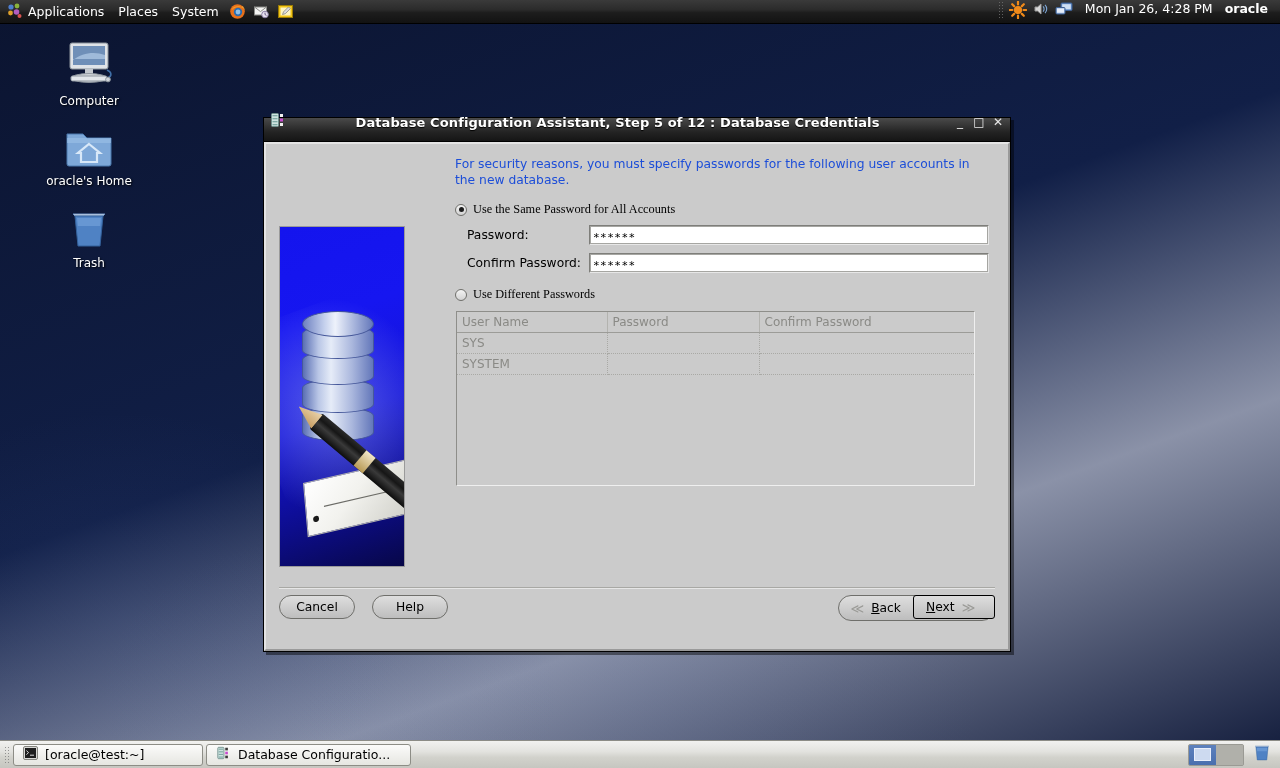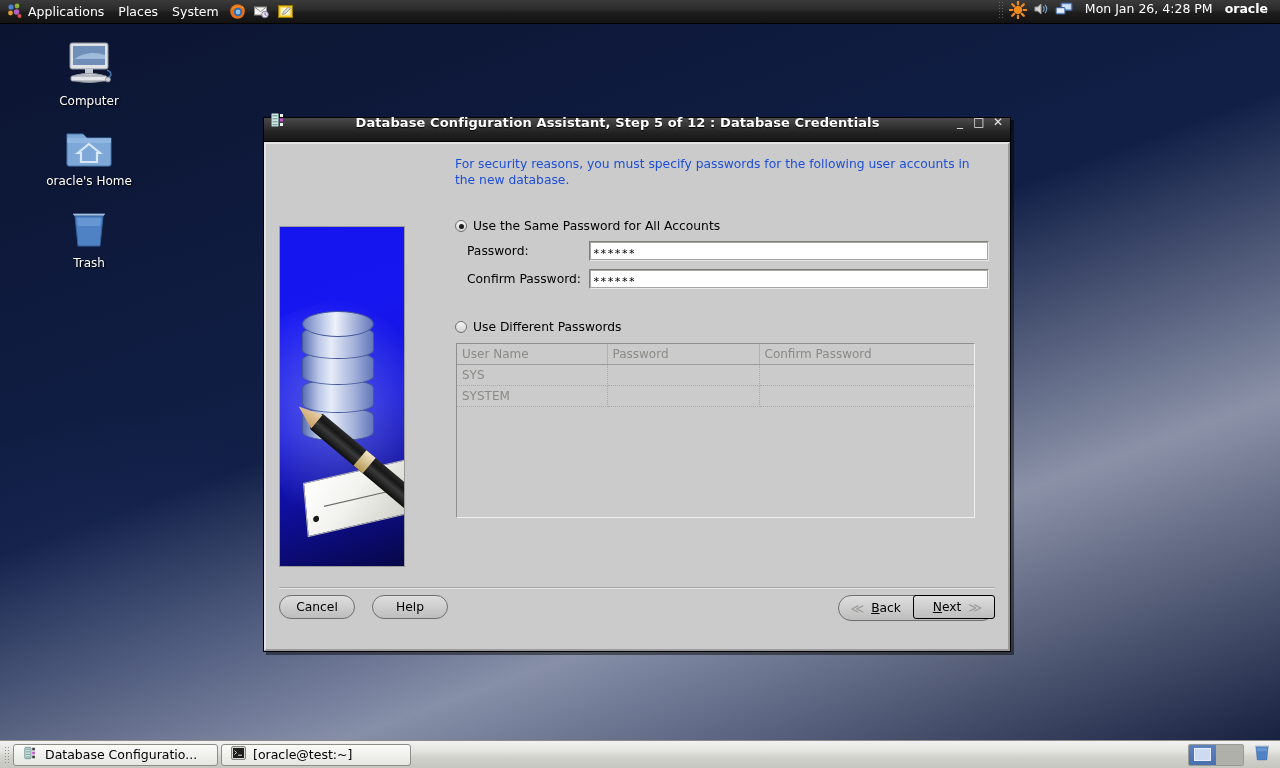--- a/index.html
+++ b/index.html
@@ -149,21 +149,21 @@
     background: linear-gradient(135deg, #ffffff 0%, #f2f2ee 45%, #cfcfc8 100%);
     transform: rotate(-13deg) skewX(-8deg);
     border: 1px solid #b5b5ae;
   }
   .tag .line { position: absolute; left: 18px; top: 26px; width: 76px; height: 1px; background: #6b6b66; }
   .tag .hole { position: absolute; left: 6px; top: 34px; width: 6px; height: 6px; border-radius: 50%; background: #1a1a1a; }
 
   .right-pane { position: absolute; left: 189px; top: 12px; right: 13px; }
   .instruct { font-size: 12.3px; color: #1d4ed8; line-height: 16px; width: 534px; }
 
-  .radio-row { display: flex; align-items: center; gap: 6px; margin-top: 31px; }
+  .radio-row { display: flex; align-items: center; gap: 6px; margin-top: 14px; font-family: Liberation Serif, serif; }
   .radio {
     width: 12px; height: 12px; border-radius: 50%;
     background: linear-gradient(to bottom, #f4f4f4, #d2d2d2);
     border: 1px solid #70706c; position: relative; flex: none;
   }
   .radio.checked::after {
     content: ""; position: absolute; left: 2.5px; top: 2.5px;
     width: 5px; height: 5px; border-radius: 50%; background: #1c1c1c;
   }
   .radio-label { font-size: 12.3px; color: #000; }
@@ -220,21 +220,21 @@
     background: linear-gradient(to bottom, #dedede 0%, #cecece 50%, #bdbdbd 100%);
     border: 1px solid #6f6f6b; border-radius: 13px;
   }
   .nav-btn {
     display: flex; align-items: center; gap: 7px; padding: 0 12px;
     font-size: 12.3px; color: #000; height: 100%;
   }
   .nav-btn.back { border-radius: 13px 0 0 13px; min-width: 74px; justify-content: center; }
   .nav-btn.next {
     border: 1px solid #000; border-radius: 3px; margin: -1px -1px -1px 0;
-    min-width: 82px; justify-content: flex-end;
+    min-width: 82px; justify-content: flex-start;
     background: linear-gradient(to bottom, #dedede 0%, #cecece 50%, #bdbdbd 100%);
   }
   .chev { color: #9b9b97; font-size: 13px; }
   .mnem { text-decoration: underline; }
 </style>
 </head>
 <body>
 
 <div id="top-panel">
   <div class="panel-menu">
@@ -462,49 +462,49 @@
           <span class="chev">≫</span>
         </span>
       </span>
     </div>
   </div>
 </div>
 
 <div id="bottom-panel">
   <div class="handle-dots" style="margin:0 4px 0 4px"></div>
 
+  <div class="task-btn" style="width:190px">
+    <span>
+      <svg width="15" height="14" viewBox="0 0 15 14">
+        <rect x="0.5" y="0.5" width="14" height="13" rx="1.5" fill="#d9d9d6" stroke="#85857f"></rect>
+        <rect x="2" y="2" width="11" height="10" fill="#1e1e1e"></rect>
+        <path d="M3.4 4.6l2.2 2-2.2 2M7 9.2h4" stroke="#d8d8d8" stroke-width="1" fill="none"></path>
+      </svg>
+    </span>
+    <span>[oracle@test:~]</span>
+  </div>
+
   <div class="task-btn" style="width:205px">
     <span>
       <svg width="15" height="14" viewBox="0 0 16 16">
         <rect x="1.5" y="1.5" width="7" height="13" rx="1" fill="#cfe3e0" stroke="#6f8f8c"></rect>
         <g fill="#7fa9a4">
           <rect x="2.5" y="3" width="5" height="1.3"></rect>
             <rect x="2.5" y="6" width="5" height="1.3"></rect>
           <rect x="2.5" y="9" width="5" height="1.3"></rect>
             <rect x="2.5" y="12" width="5" height="1.3"></rect>
         </g>
         <rect x="10" y="2" width="3" height="3" fill="#3a3a3a"></rect>
         <rect x="10" y="6.5" width="3" height="3" fill="#c84ad0"></rect>
         <rect x="10" y="11" width="3" height="3" fill="#3a3a3a"></rect>
       </svg>
     </span>
     <span>Database Configuratio...</span>
   </div>
 
-  <div class="task-btn" style="width:190px">
-    <span>
-      <svg width="15" height="14" viewBox="0 0 15 14">
-        <rect x="0.5" y="0.5" width="14" height="13" rx="1.5" fill="#d9d9d6" stroke="#85857f"></rect>
-        <rect x="2" y="2" width="11" height="10" fill="#1e1e1e"></rect>
-        <path d="M3.4 4.6l2.2 2-2.2 2M7 9.2h4" stroke="#d8d8d8" stroke-width="1" fill="none"></path>
-      </svg>
-    </span>
-    <span>[oracle@test:~]</span>
-  </div>
-
   <div style="margin-left:auto; display:flex; align-items:center; gap:8px; padding-right:8px;">
     <div class="workspace-switcher">
       <span class="ws active">
           <span class="mini"></span>
         </span>
       <span class="ws idle"></span>
     </div>
     <span>
       <svg width="20" height="20" viewBox="0 0 46 44">
         <path d="M7 6h32l-2 2H9z" fill="#e6edf6" stroke="#6d92c2"></path>

